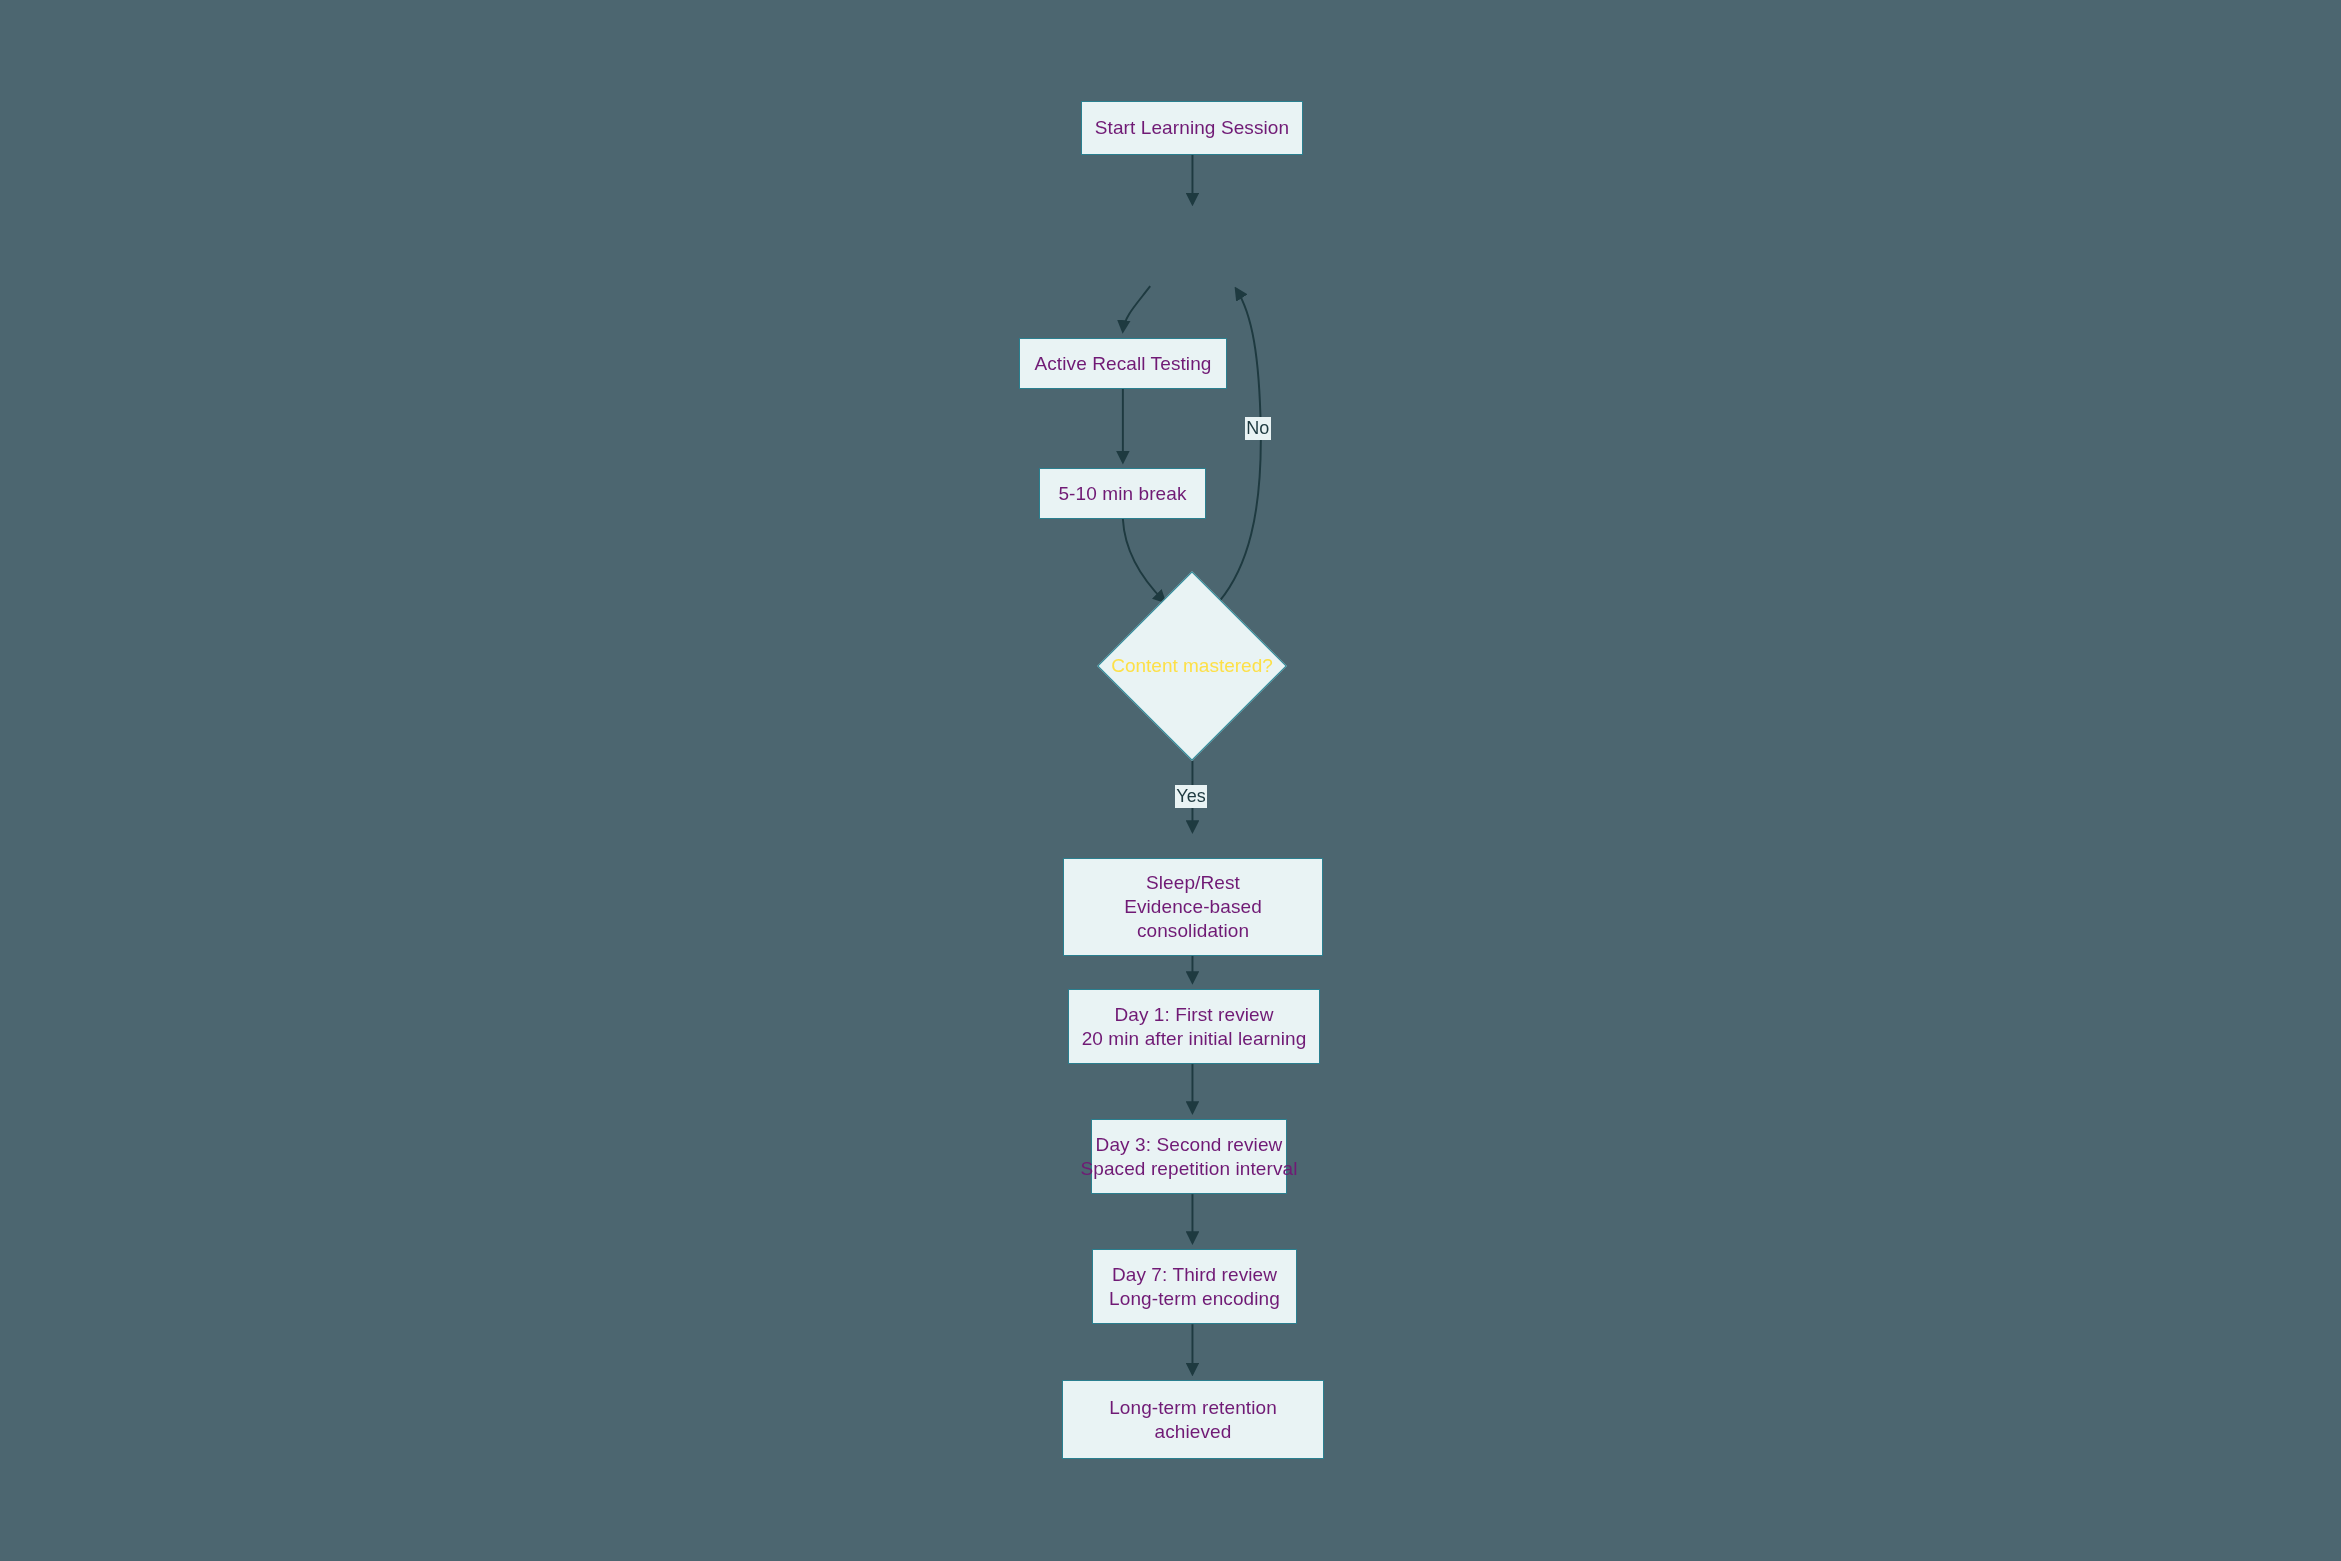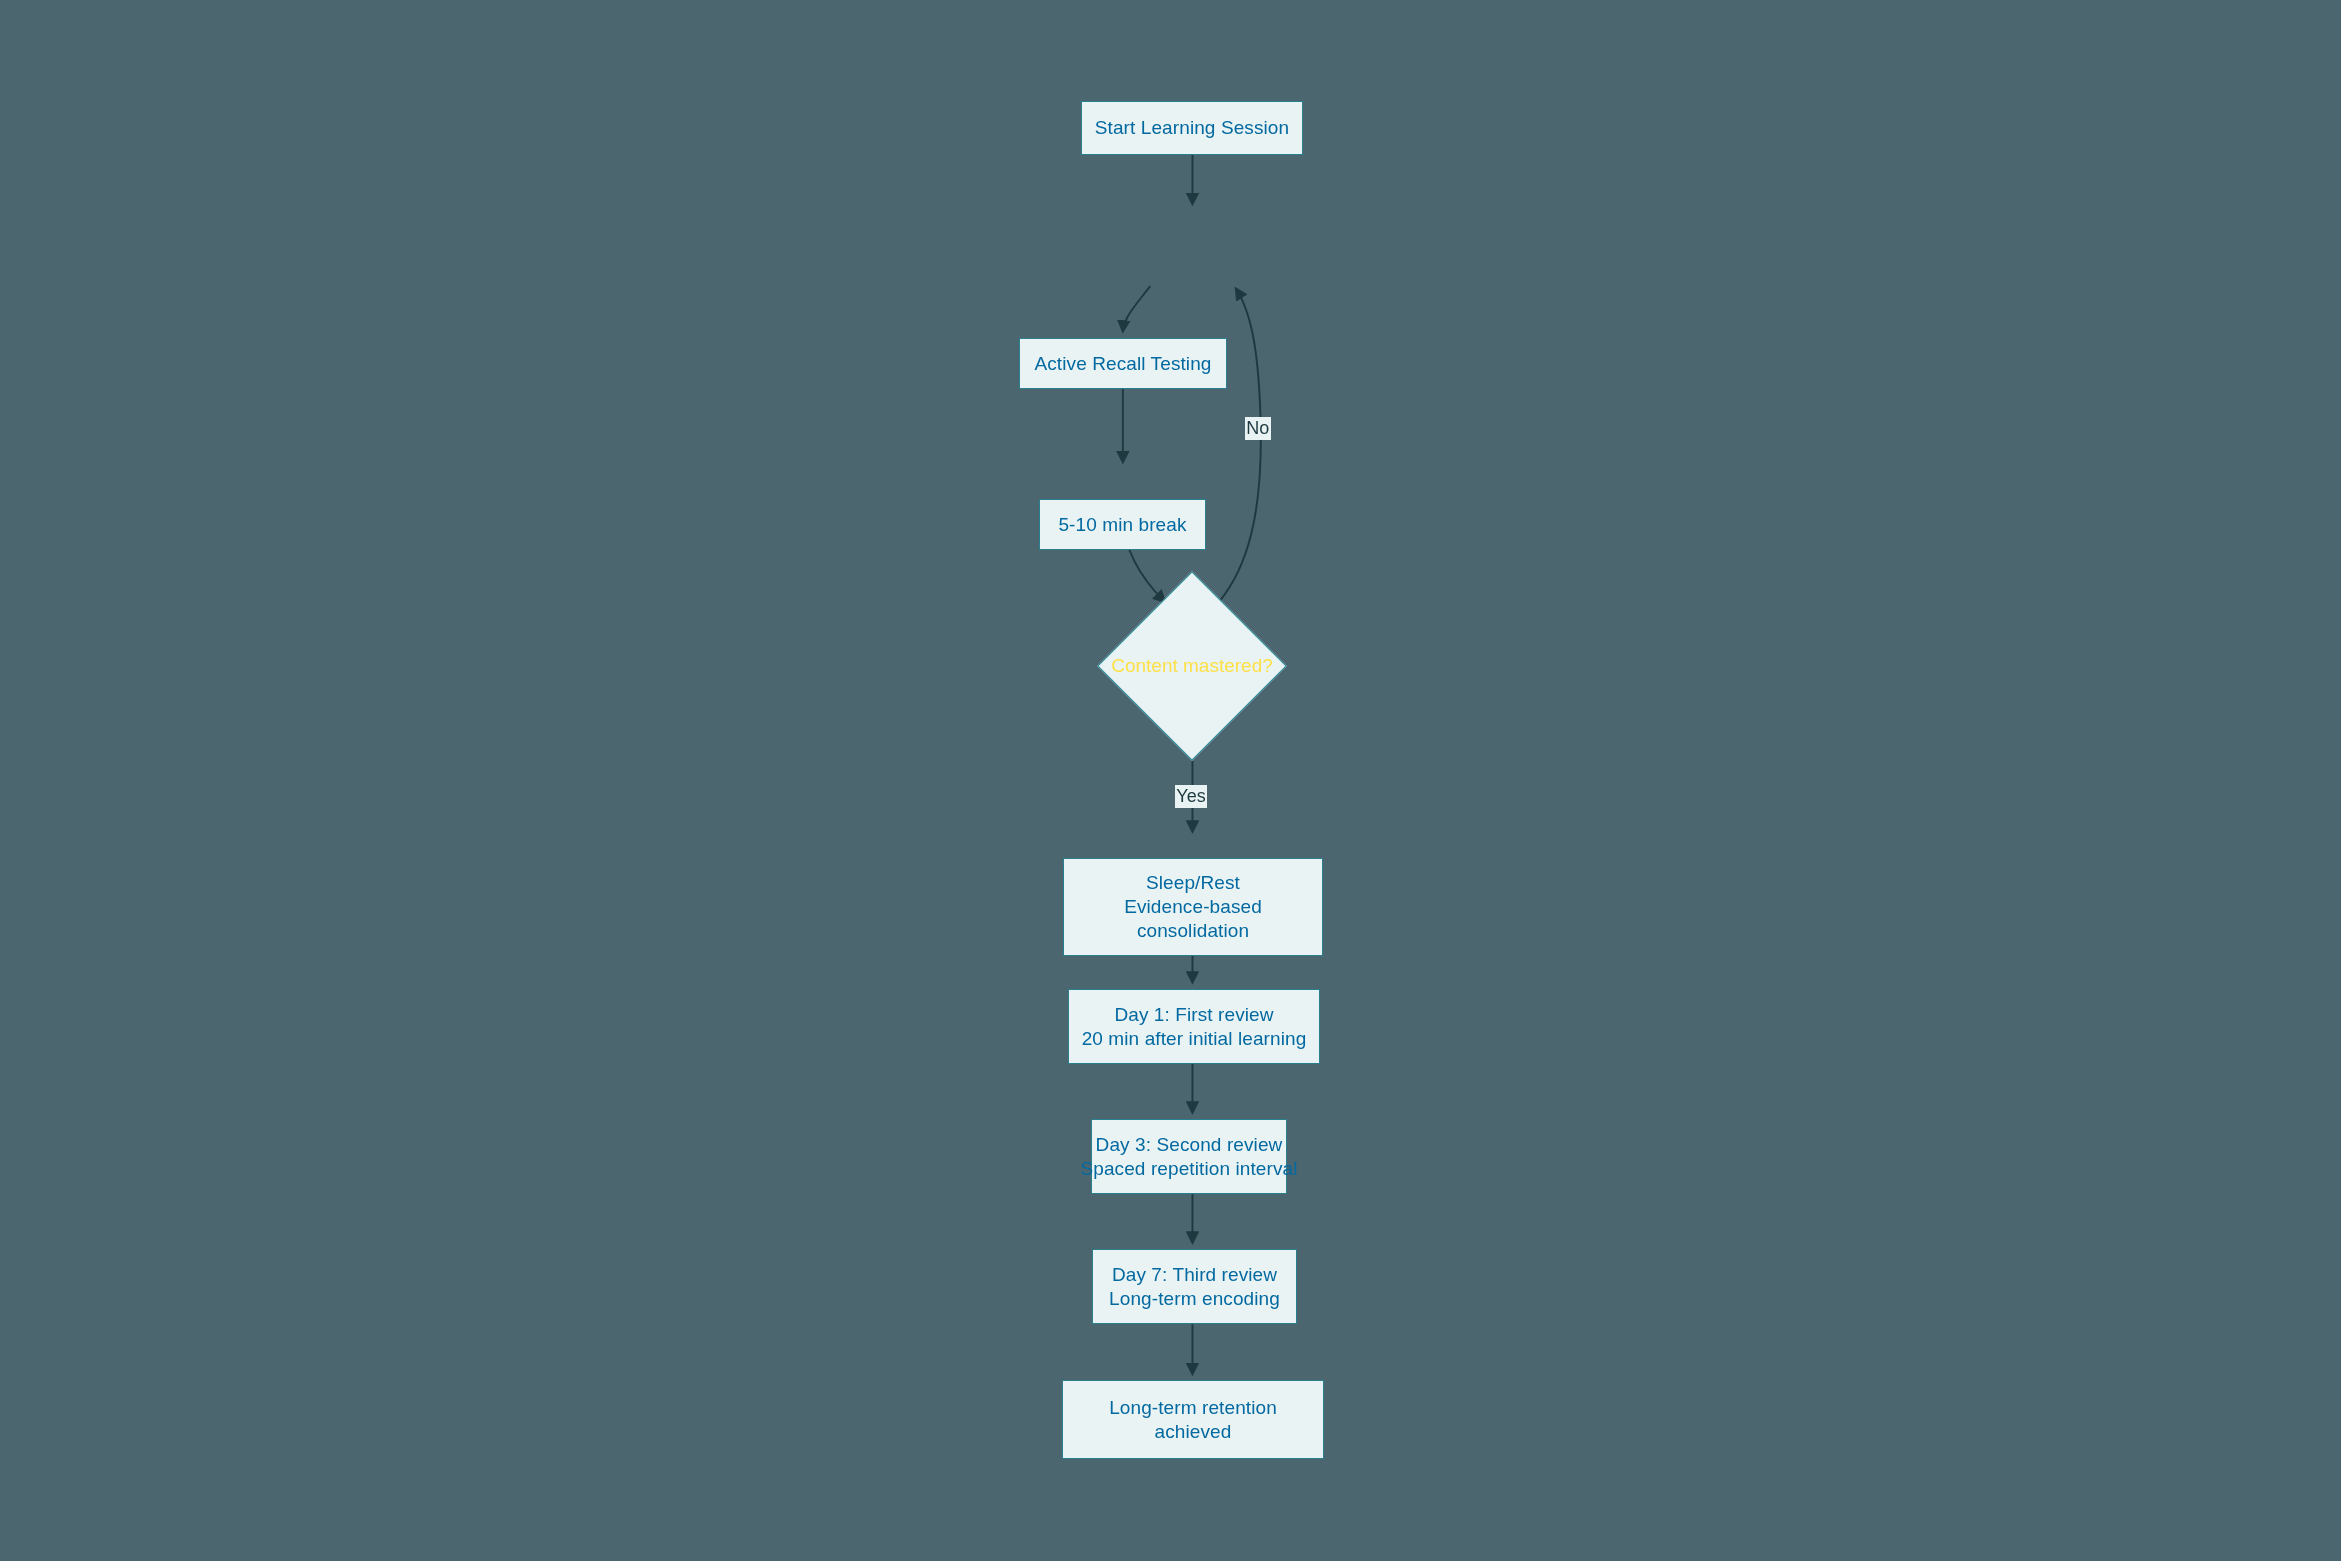--- a/index.html
+++ b/index.html
@@ -26,21 +26,21 @@
     top: 0;
     width: 2342px;
     height: 1561px;
     pointer-events: none;
   }
   .node {
     position: absolute;
     box-sizing: border-box;
     background: #e9f3f4;
     border: 1.3px solid #2a7f8f;
-    color: #0369a1;
+    color: #701a75;
     display: flex;
     flex-direction: column;
     align-items: center;
     justify-content: center;
     font-size: 19px;
     line-height: 24px;
     letter-spacing: 0.1px;
   }
   .node .ln {
     display: block;
@@ -120,21 +120,21 @@
 
   <div class="node" id="node-start" style="left: 1081px; top: 101px; width: 222px; height: 54px;">
     <span class="ln">Start Learning Session</span>
   </div>
 
 
   <div class="node" id="node-recall" style="left: 1019px; top: 338px; width: 208px; height: 51px;">
     <span class="ln">Active Recall Testing</span>
   </div>
 
-  <div class="node" id="node-break" style="left: 1039px; top: 468px; width: 167px; height: 51px; margin-top: 31px;">
+  <div class="node" id="node-break" style="left: 1039px; top: 468px; width: 167px; height: 51px;">
     <span class="ln">5-10 min break</span>
   </div>
 
   <div class="diamond-wrap" id="node-mastered" style="left: 1125px; top: 599px; width: 134px; height: 134px;">
     <div class="diamond-shape"></div>
     <div class="diamond-label">Content mastered?</div>
   </div>
 
   <div class="node" id="node-sleep" style="left: 1063px; top: 838px; width: 260px; height: 98px; margin-top: 20px;">
     <span class="ln">Sleep/Rest</span>

